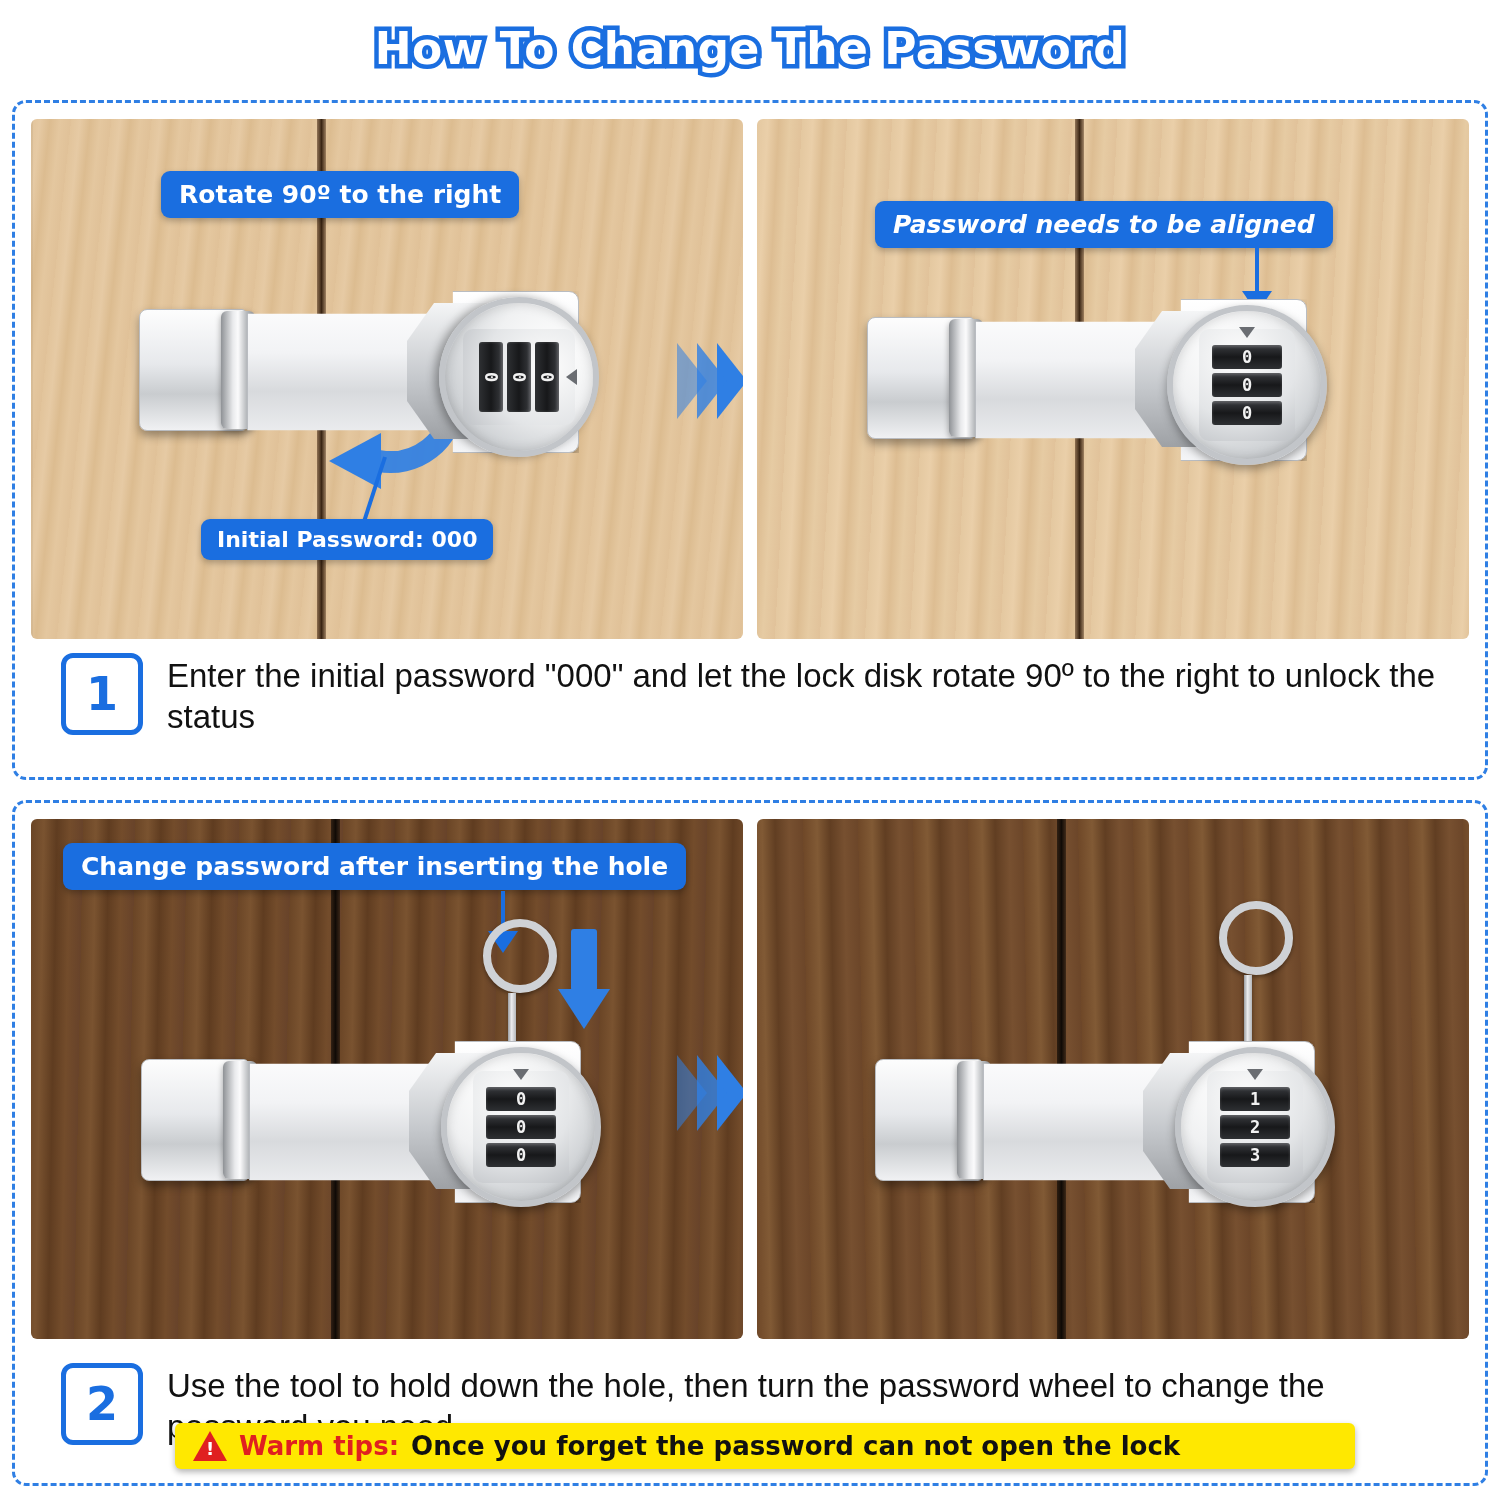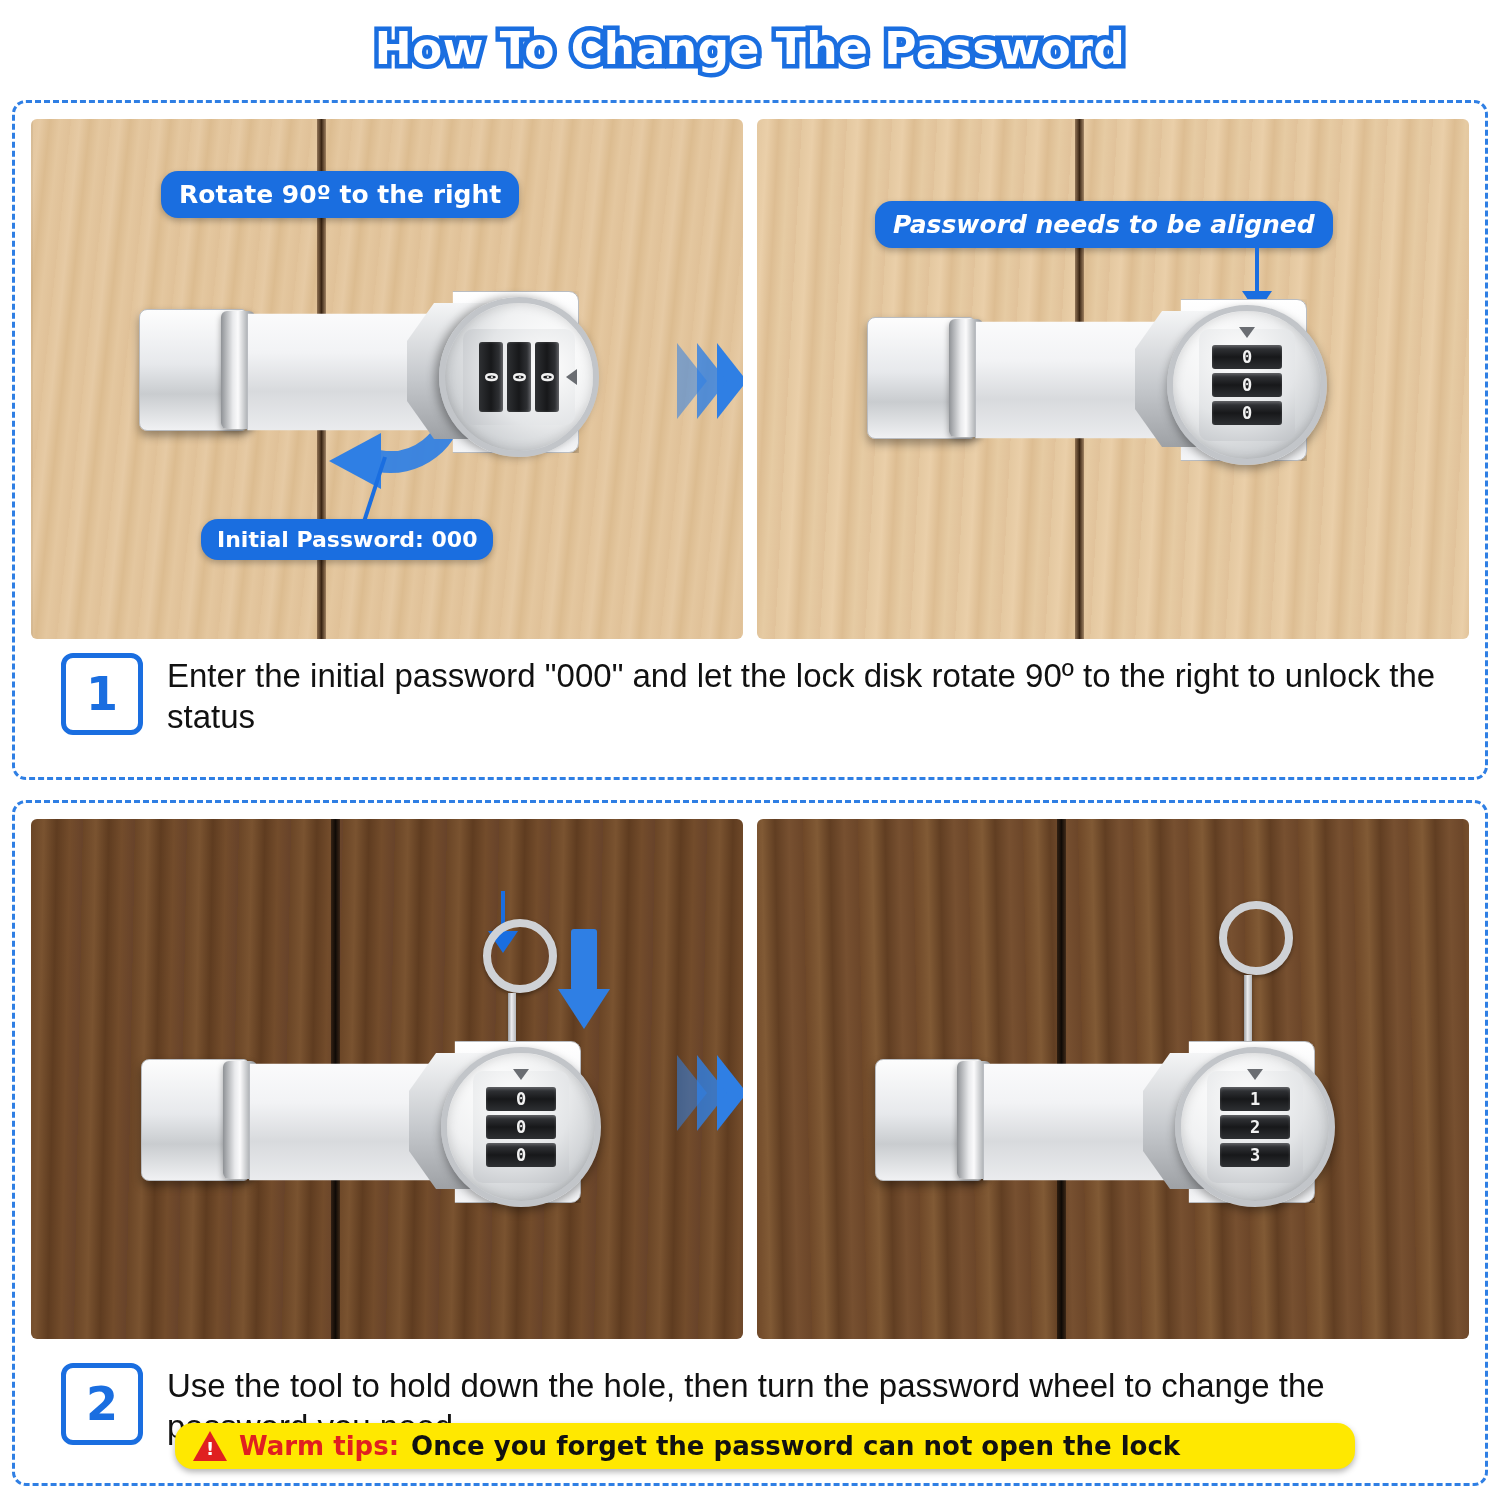--- a/index.html
+++ b/index.html
@@ -202,21 +202,21 @@
     margin-left: 25px;
     box-shadow: 0 2px 4px rgba(0,0,0,0.35);
   }
 
   
   .callout {
     position: absolute;
     background: #1a6ee0;
     color: #ffffff;
     font-weight: bold;
-    border-radius: 17px;
+    border-radius: 9px;
     padding: 9px 18px;
     font-size: 25px;
     white-space: nowrap;
     box-shadow: 0 3px 6px rgba(0,0,0,0.25);
     font-family: "DejaVu Sans", sans-serif;
   }
   .callout.small { font-size: 22px; padding: 8px 16px; text-align: center; }
 
   
   .chev-arrow {
@@ -266,21 +266,21 @@
     border-top: 22px solid #1a6ee0;
   }
 
   
   .warm-tips {
     position: absolute;
     left: 18px;
     bottom: 14px;
     width: 1180px;
     background: #ffe800;
-    border-radius: 18px;
+    border-radius: 6px;
     display: flex;
     align-items: center;
     gap: 12px;
     padding: 9px 18px;
     box-sizing: border-box;
     box-shadow: 0 3px 6px rgba(0,0,0,0.3);
   }
   .warn-tri {
     width: 0; height: 0;
     border-left: 17px solid transparent;
@@ -406,20 +406,21 @@
   </div>
 </div>
 
 <div class="panel" id="panel-2">
 
   <div class="photo-row">
 
     <div class="photo wood-dark">
       <div class="seam" style="left:300px;"></div>
 
+      <div class="callout" style="left:32px; top:24px;">Change password after inserting the hole</div>
       <div class="pointer-line" style="left:470px; top:72px; height:46px;"></div>
       <div class="pointer-tip" style="left:457px; top:112px;"></div>
 
       <div class="tool" style="left:452px; top:100px; height:200px;">
         <div class="ring"></div>
         <div class="stem" style="height:150px;"></div>
       </div>
 
       <div class="arrow-tail" style="left:540px; top:110px; height:62px;"></div>
       <div class="down-arrow" style="left:527px; top:170px;"></div>

